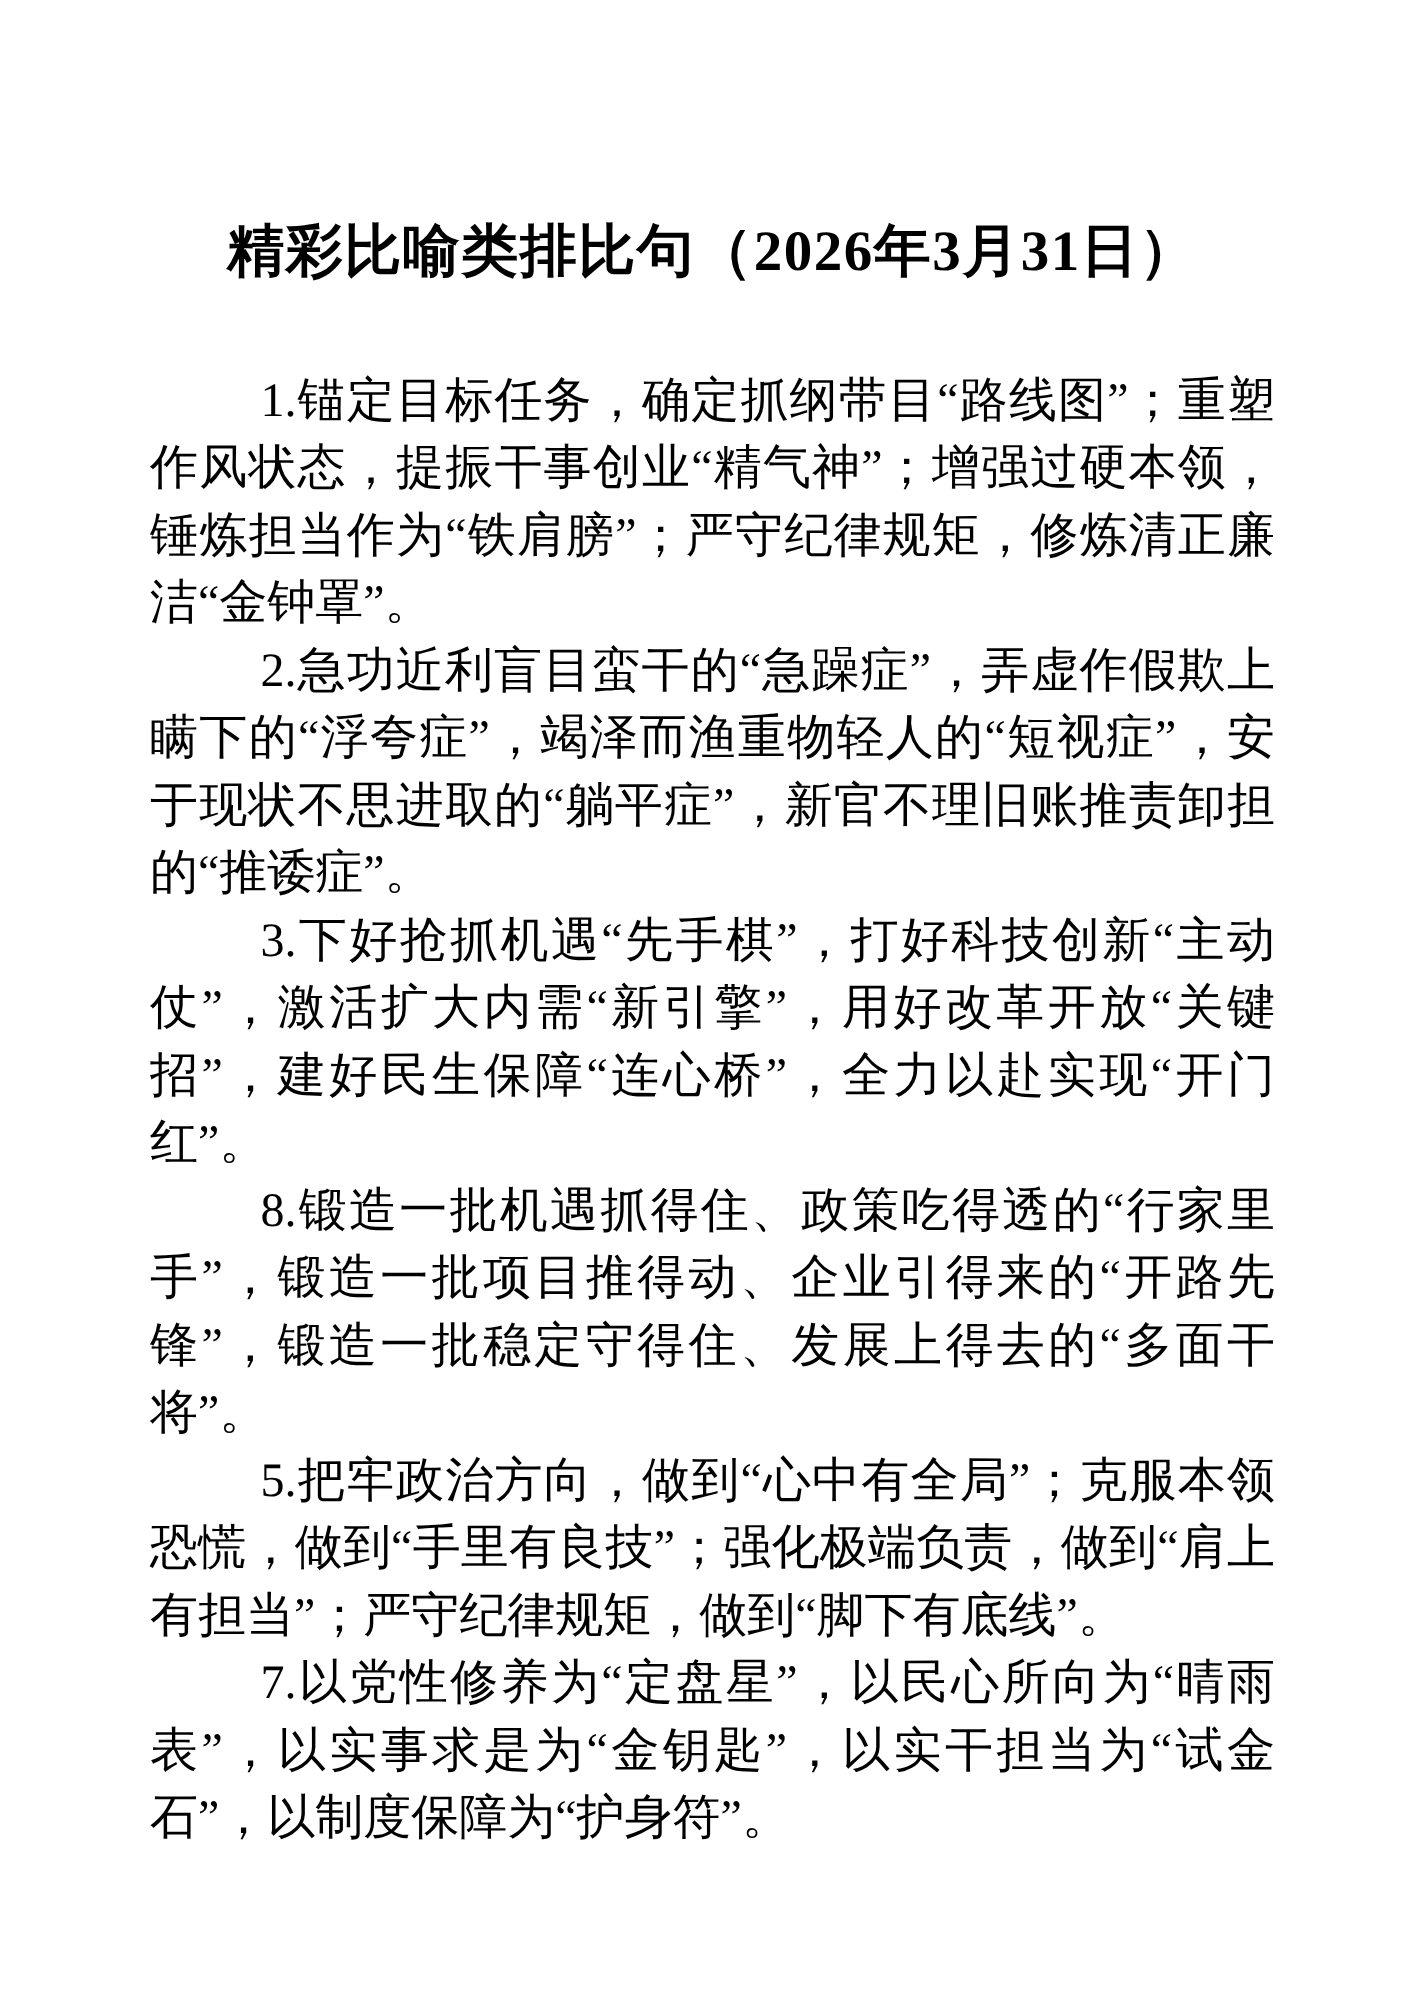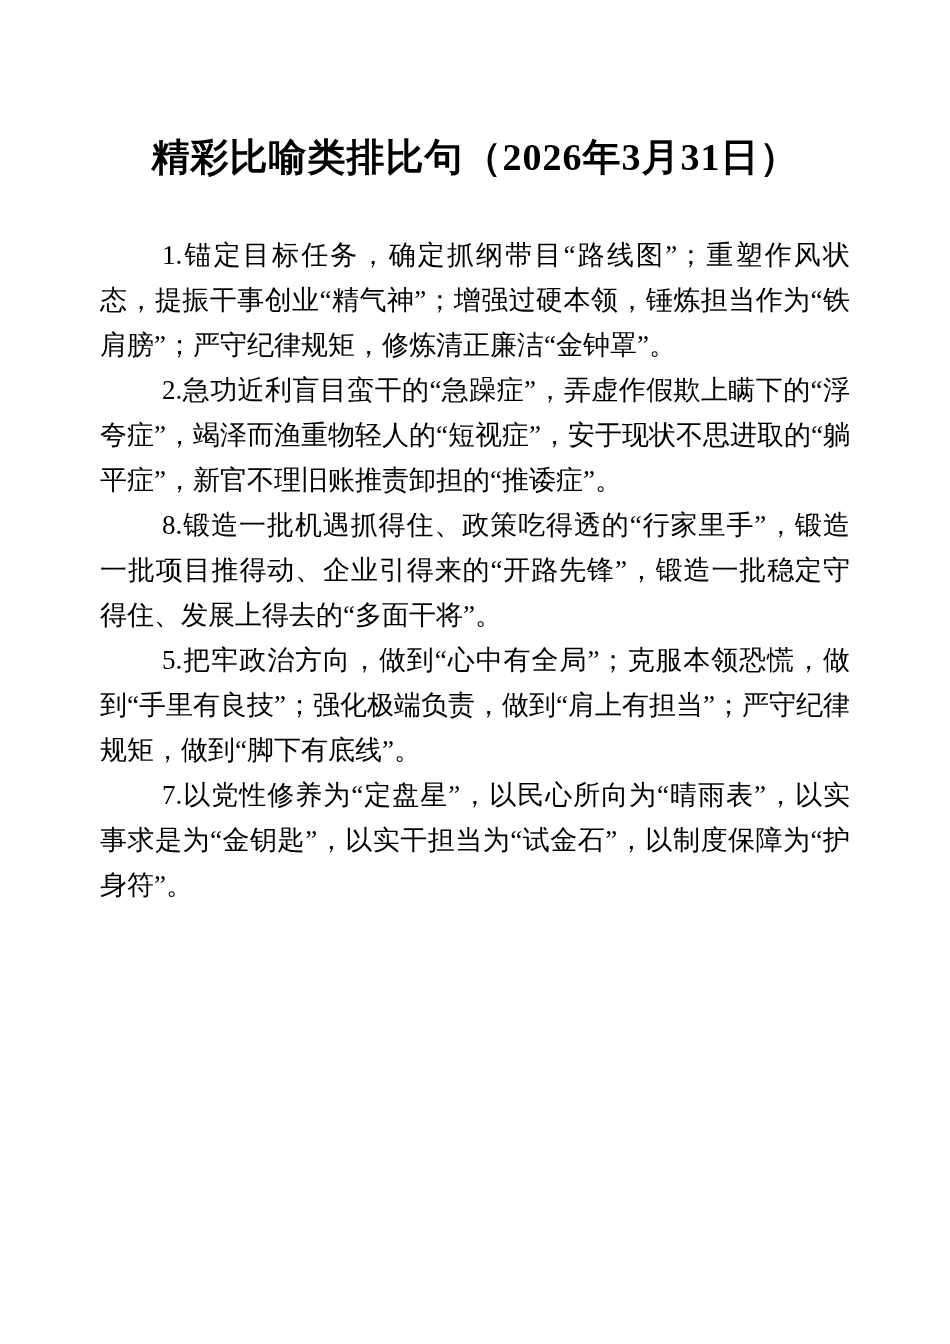--- a/index.html
+++ b/index.html
@@ -15,48 +15,49 @@
     color: #000000;
   }
   .page {
     box-sizing: border-box;
     width: 950px;
     height: 1344px;
     padding: 128px 100px 0 100px;
     background: #ffffff;
   }
   .doc-title {
-    margin: 1px;
+    margin: 12px;
     font-size: 38px;
     line-height: 56px;
     font-weight: 700;
     text-align: center;
     letter-spacing: 1px;
     color: #000000;
     font-family: "Liberation Serif", "DejaVu Serif", serif;
   }
   .doc-body {
     margin-top: 48px;
   }
   .para {
     margin: 0;
-    font-size: 27px;
+    font-size: 32px;
     line-height: 45px;
     text-align: justify;
     text-justify: inter-character;
     text-indent: 2.3em;
     color: #000000;
     font-family: "Liberation Serif", "DejaVu Serif", serif;
   }
 </style>
 </head>
 <body>
 
 <div class="page">
   <h1 class="doc-title">精彩比喻类排比句（2026年3月31日）</h1>
   <div class="doc-body">
     <p class="para">1.锚定目标任务，确定抓纲带目“路线图”；重塑作风状态，提振干事创业“精气神”；增强过硬本领，锤炼担当作为“铁肩膀”；严守纪律规矩，修炼清正廉洁“金钟罩”。</p>
     <p class="para">2.急功近利盲目蛮干的“急躁症”，弄虚作假欺上瞒下的“浮夸症”，竭泽而渔重物轻人的“短视症”，安于现状不思进取的“躺平症”，新官不理旧账推责卸担的“推诿症”。</p>
+    <p class="para">3.下好抢抓机遇“先手棋”，打好科技创新“主动仗”，激活扩大内需“新引擎”，用好改革开放“关键招”，建好民生保障“连心桥”，全力以赴实现“开门红”。</p>
     <p class="para">8.锻造一批机遇抓得住、政策吃得透的“行家里手”，锻造一批项目推得动、企业引得来的“开路先锋”，锻造一批稳定守得住、发展上得去的“多面干将”。</p>
     <p class="para">5.把牢政治方向，做到“心中有全局”；克服本领恐慌，做到“手里有良技”；强化极端负责，做到“肩上有担当”；严守纪律规矩，做到“脚下有底线”。</p>
     <p class="para">7.以党性修养为“定盘星”，以民心所向为“晴雨表”，以实事求是为“金钥匙”，以实干担当为“试金石”，以制度保障为“护身符”。</p>
   </div>
 </div>
 
 </body></html>

